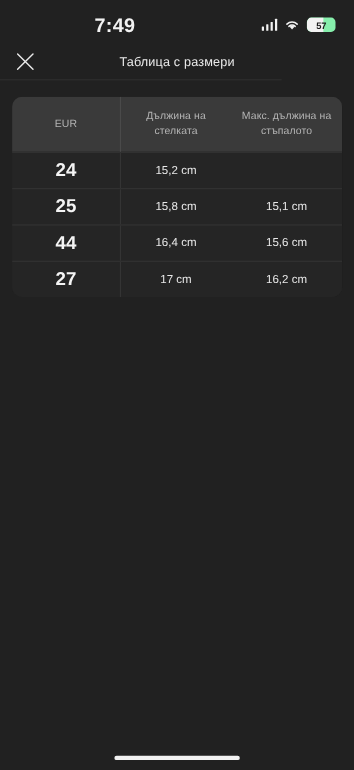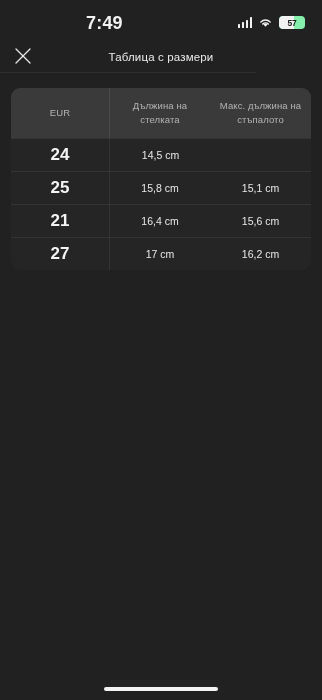--- a/index.html
+++ b/index.html
@@ -131,31 +131,31 @@
   <div class="table-wrap">
 
     <div class="row head">
       <div class="cell c1">EUR</div>
       <div class="cell c2">Дължина на стелката</div>
       <div class="cell c3">Макс. дължина на стъпалото</div>
     </div>
 
     <div class="row body">
       <div class="cell c1">24</div>
-      <div class="cell c3">14,5 cm</div>
+      <div class="cell c2">15,2 cm</div>
     </div>
 
     <div class="row body">
       <div class="cell c1">25</div>
       <div class="cell c2">15,8 cm</div>
       <div class="cell c3">15,1 cm</div>
     </div>
 
     <div class="row body">
-      <div class="cell c1">21</div>
+      <div class="cell c1">44</div>
       <div class="cell c2">16,4 cm</div>
       <div class="cell c3">15,6 cm</div>
     </div>
 
     <div class="row body">
       <div class="cell c1">27</div>
       <div class="cell c2">17 cm</div>
       <div class="cell c3">16,2 cm</div>
     </div>
 

